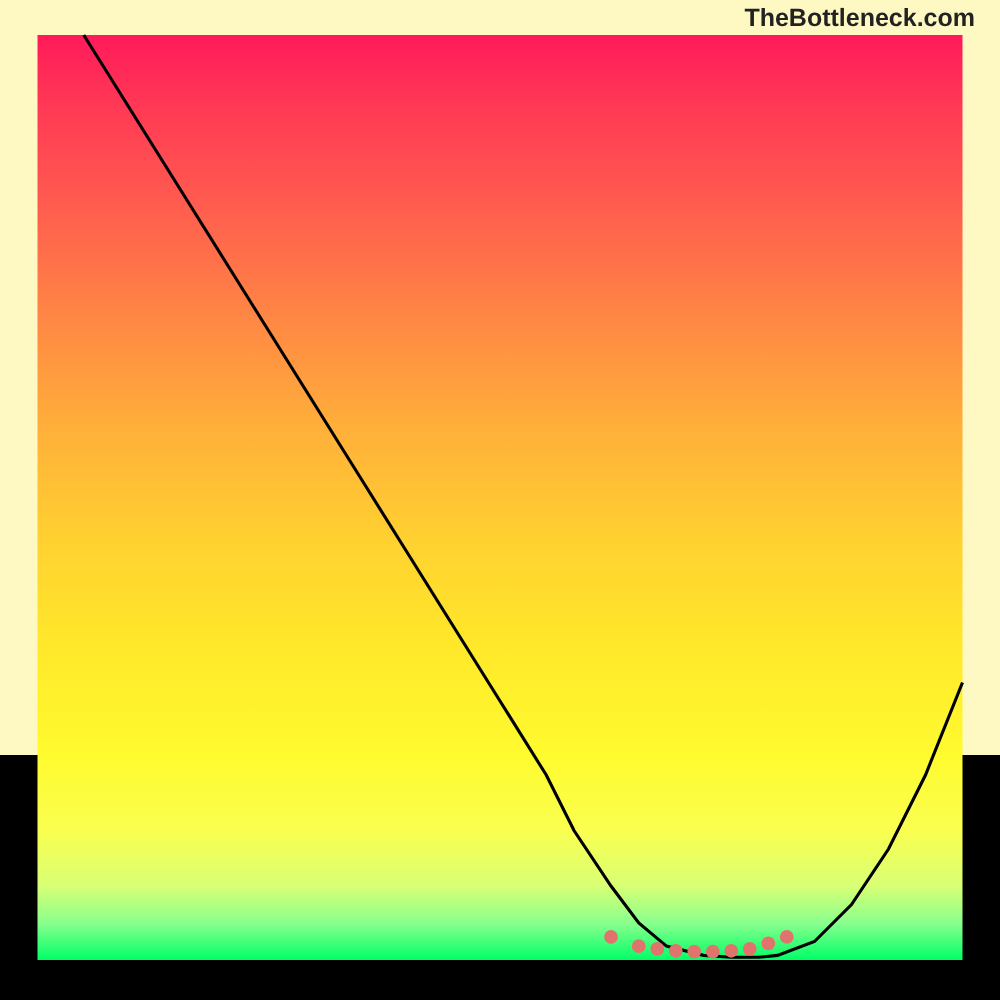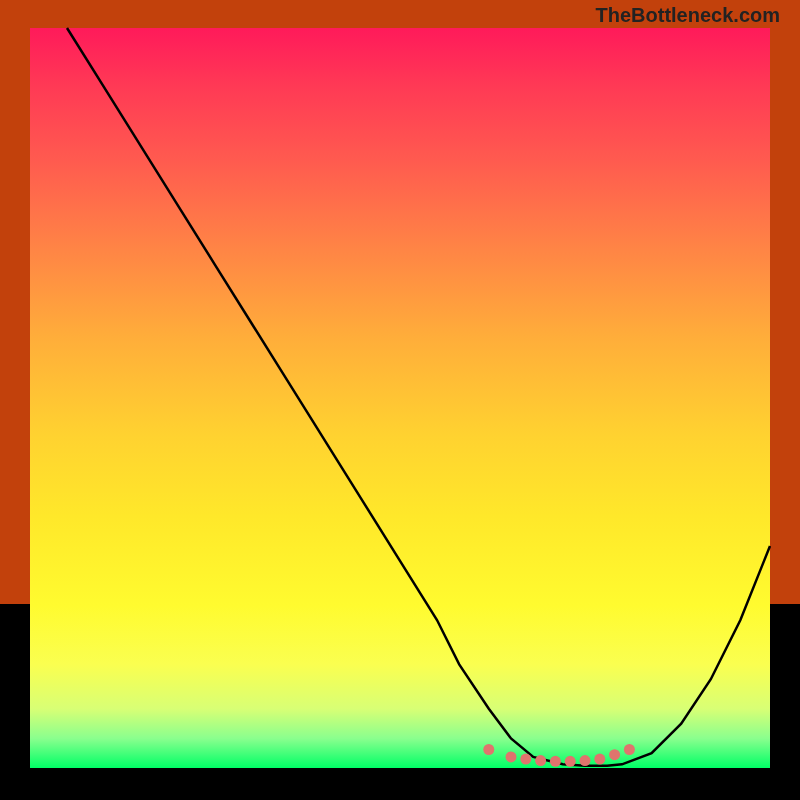--- a/index.html
+++ b/index.html
@@ -8,21 +8,21 @@
     background: #000;
     width: 800px;
     height: 800px;
     overflow: hidden;
     font-family: Arial, sans-serif;
   }
   .container {
     position: relative;
     width: 800px;
     height: 604px;
-    background: #c2410c;
+    background: #fef9c3;
   }
   .watermark {
     position: absolute;
     top: 4px;
     right: 20px;
     color: #222;
     font-size: 20px;
     font-weight: bold;
     z-index: 10;
   }

